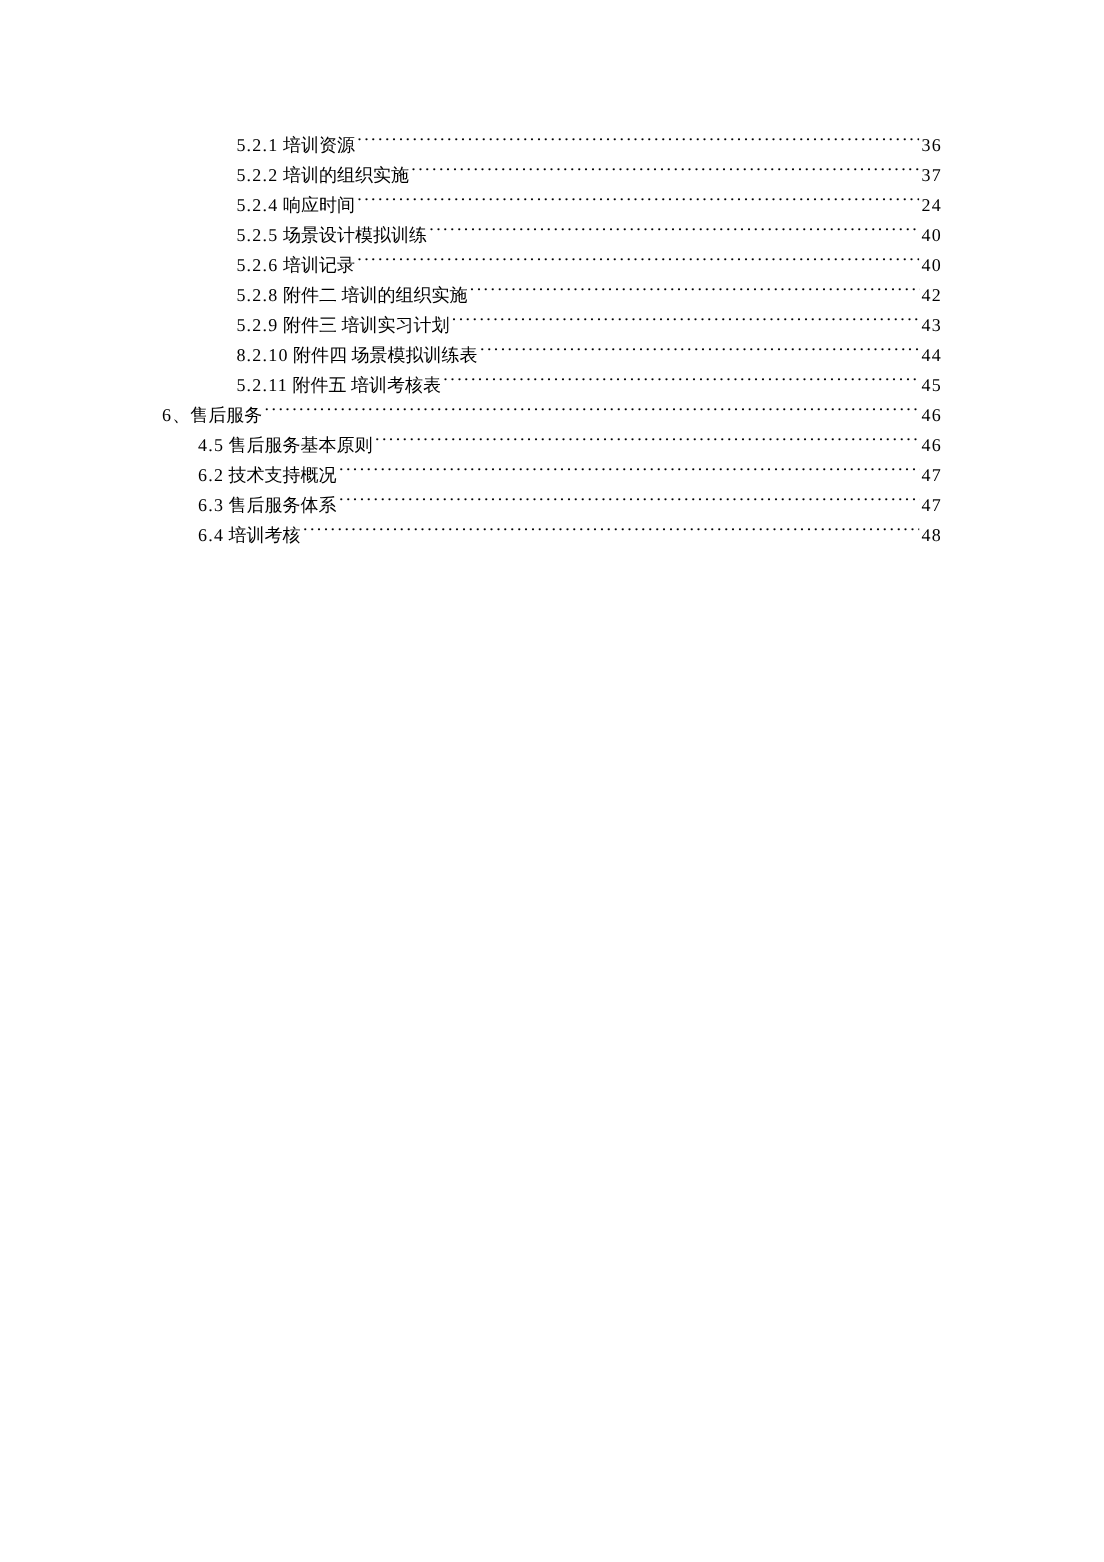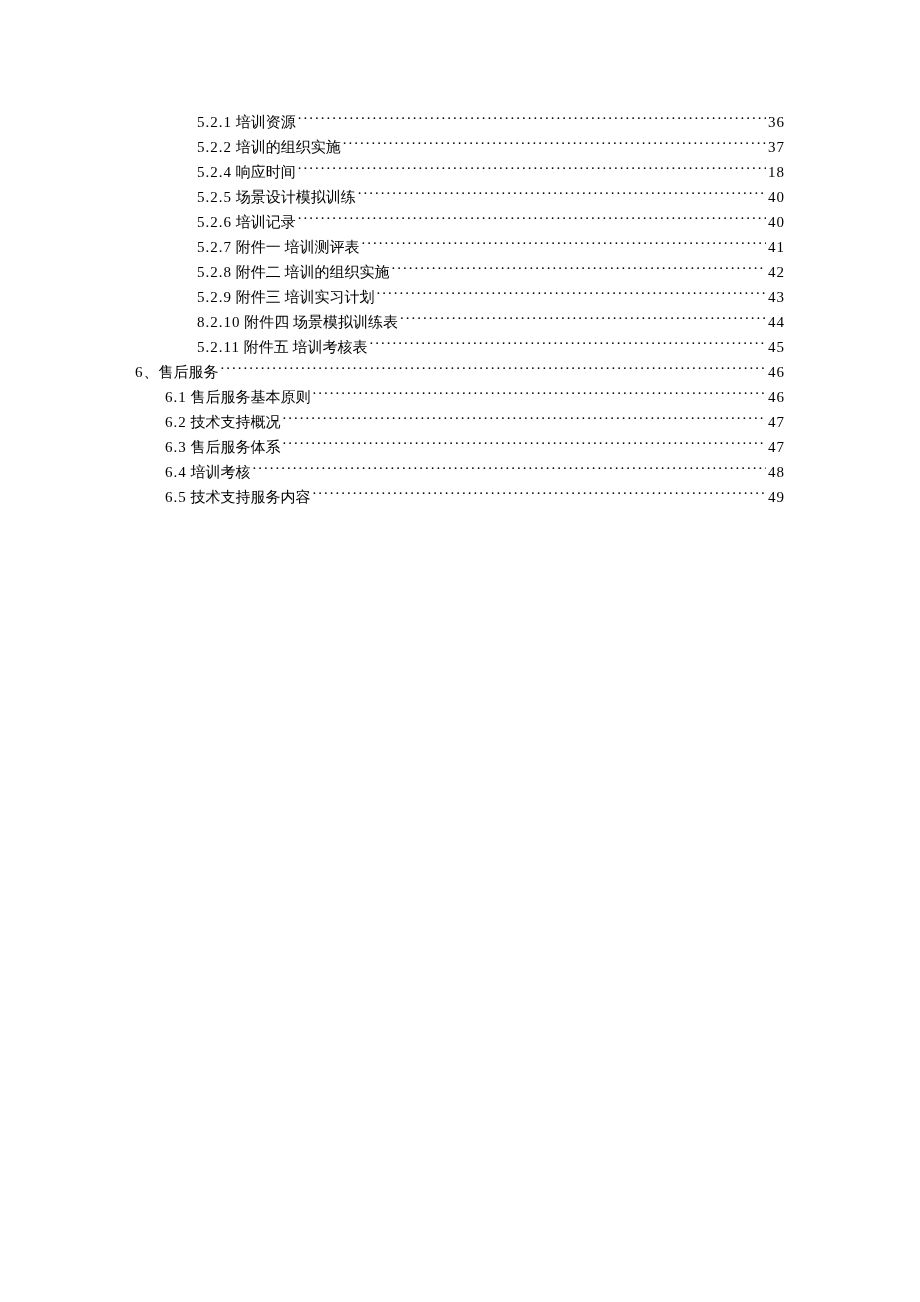--- a/index.html
+++ b/index.html
@@ -72,36 +72,31 @@
       <span class="toc-page num">36</span>
     </div>
     <div class="toc-line indent-2">
       <span class="toc-title"><span class="num">5.2.2</span> <span class="cjk">培训的组织实施</span></span>
       <span class="toc-dots"></span>
       <span class="toc-page num">37</span>
     </div>
     <div class="toc-line indent-2">
       <span class="toc-title"><span class="num">5.2.4</span> <span class="cjk">响应时间</span></span>
       <span class="toc-dots"></span>
-      <span class="toc-page num">18</span>
+      <span class="toc-page num">24</span>
     </div>
     <div class="toc-line indent-2">
       <span class="toc-title"><span class="num">5.2.5</span> <span class="cjk">场景设计模拟训练</span></span>
       <span class="toc-dots"></span>
       <span class="toc-page num">40</span>
     </div>
     <div class="toc-line indent-2">
       <span class="toc-title"><span class="num">5.2.6</span> <span class="cjk">培训记录</span></span>
       <span class="toc-dots"></span>
       <span class="toc-page num">40</span>
-    </div>
-    <div class="toc-line indent-2">
-      <span class="toc-title"><span class="num">5.2.7</span> <span class="cjk">附件一 培训测评表</span></span>
-      <span class="toc-dots"></span>
-      <span class="toc-page num">41</span>
     </div>
     <div class="toc-line indent-2">
       <span class="toc-title"><span class="num">5.2.8</span> <span class="cjk">附件二 培训的组织实施</span></span>
       <span class="toc-dots"></span>
       <span class="toc-page num">42</span>
     </div>
     <div class="toc-line indent-2">
       <span class="toc-title"><span class="num">5.2.9</span> <span class="cjk">附件三 培训实习计划</span></span>
       <span class="toc-dots"></span>
       <span class="toc-page num">43</span>
@@ -115,37 +110,32 @@
       <span class="toc-title"><span class="num">5.2.11</span> <span class="cjk">附件五 培训考核表</span></span>
       <span class="toc-dots"></span>
       <span class="toc-page num">45</span>
     </div>
     <div class="toc-line indent-0">
       <span class="toc-title"><span class="num">6</span><span class="sep">、</span><span class="cjk">售后服务</span></span>
       <span class="toc-dots"></span>
       <span class="toc-page num">46</span>
     </div>
     <div class="toc-line indent-1">
-      <span class="toc-title"><span class="num">6.1</span> <span class="cjk">售后服务基本原则</span></span>
+      <span class="toc-title"><span class="num">4.5</span> <span class="cjk">售后服务基本原则</span></span>
       <span class="toc-dots"></span>
       <span class="toc-page num">46</span>
     </div>
     <div class="toc-line indent-1">
       <span class="toc-title"><span class="num">6.2</span> <span class="cjk">技术支持概况</span></span>
       <span class="toc-dots"></span>
       <span class="toc-page num">47</span>
     </div>
     <div class="toc-line indent-1">
       <span class="toc-title"><span class="num">6.3</span> <span class="cjk">售后服务体系</span></span>
       <span class="toc-dots"></span>
       <span class="toc-page num">47</span>
     </div>
     <div class="toc-line indent-1">
       <span class="toc-title"><span class="num">6.4</span> <span class="cjk">培训考核</span></span>
       <span class="toc-dots"></span>
       <span class="toc-page num">48</span>
     </div>
-    <div class="toc-line indent-1">
-      <span class="toc-title"><span class="num">6.5</span> <span class="cjk">技术支持服务内容</span></span>
-      <span class="toc-dots"></span>
-      <span class="toc-page num">49</span>
-    </div>
   </div>
 
 </body></html>

